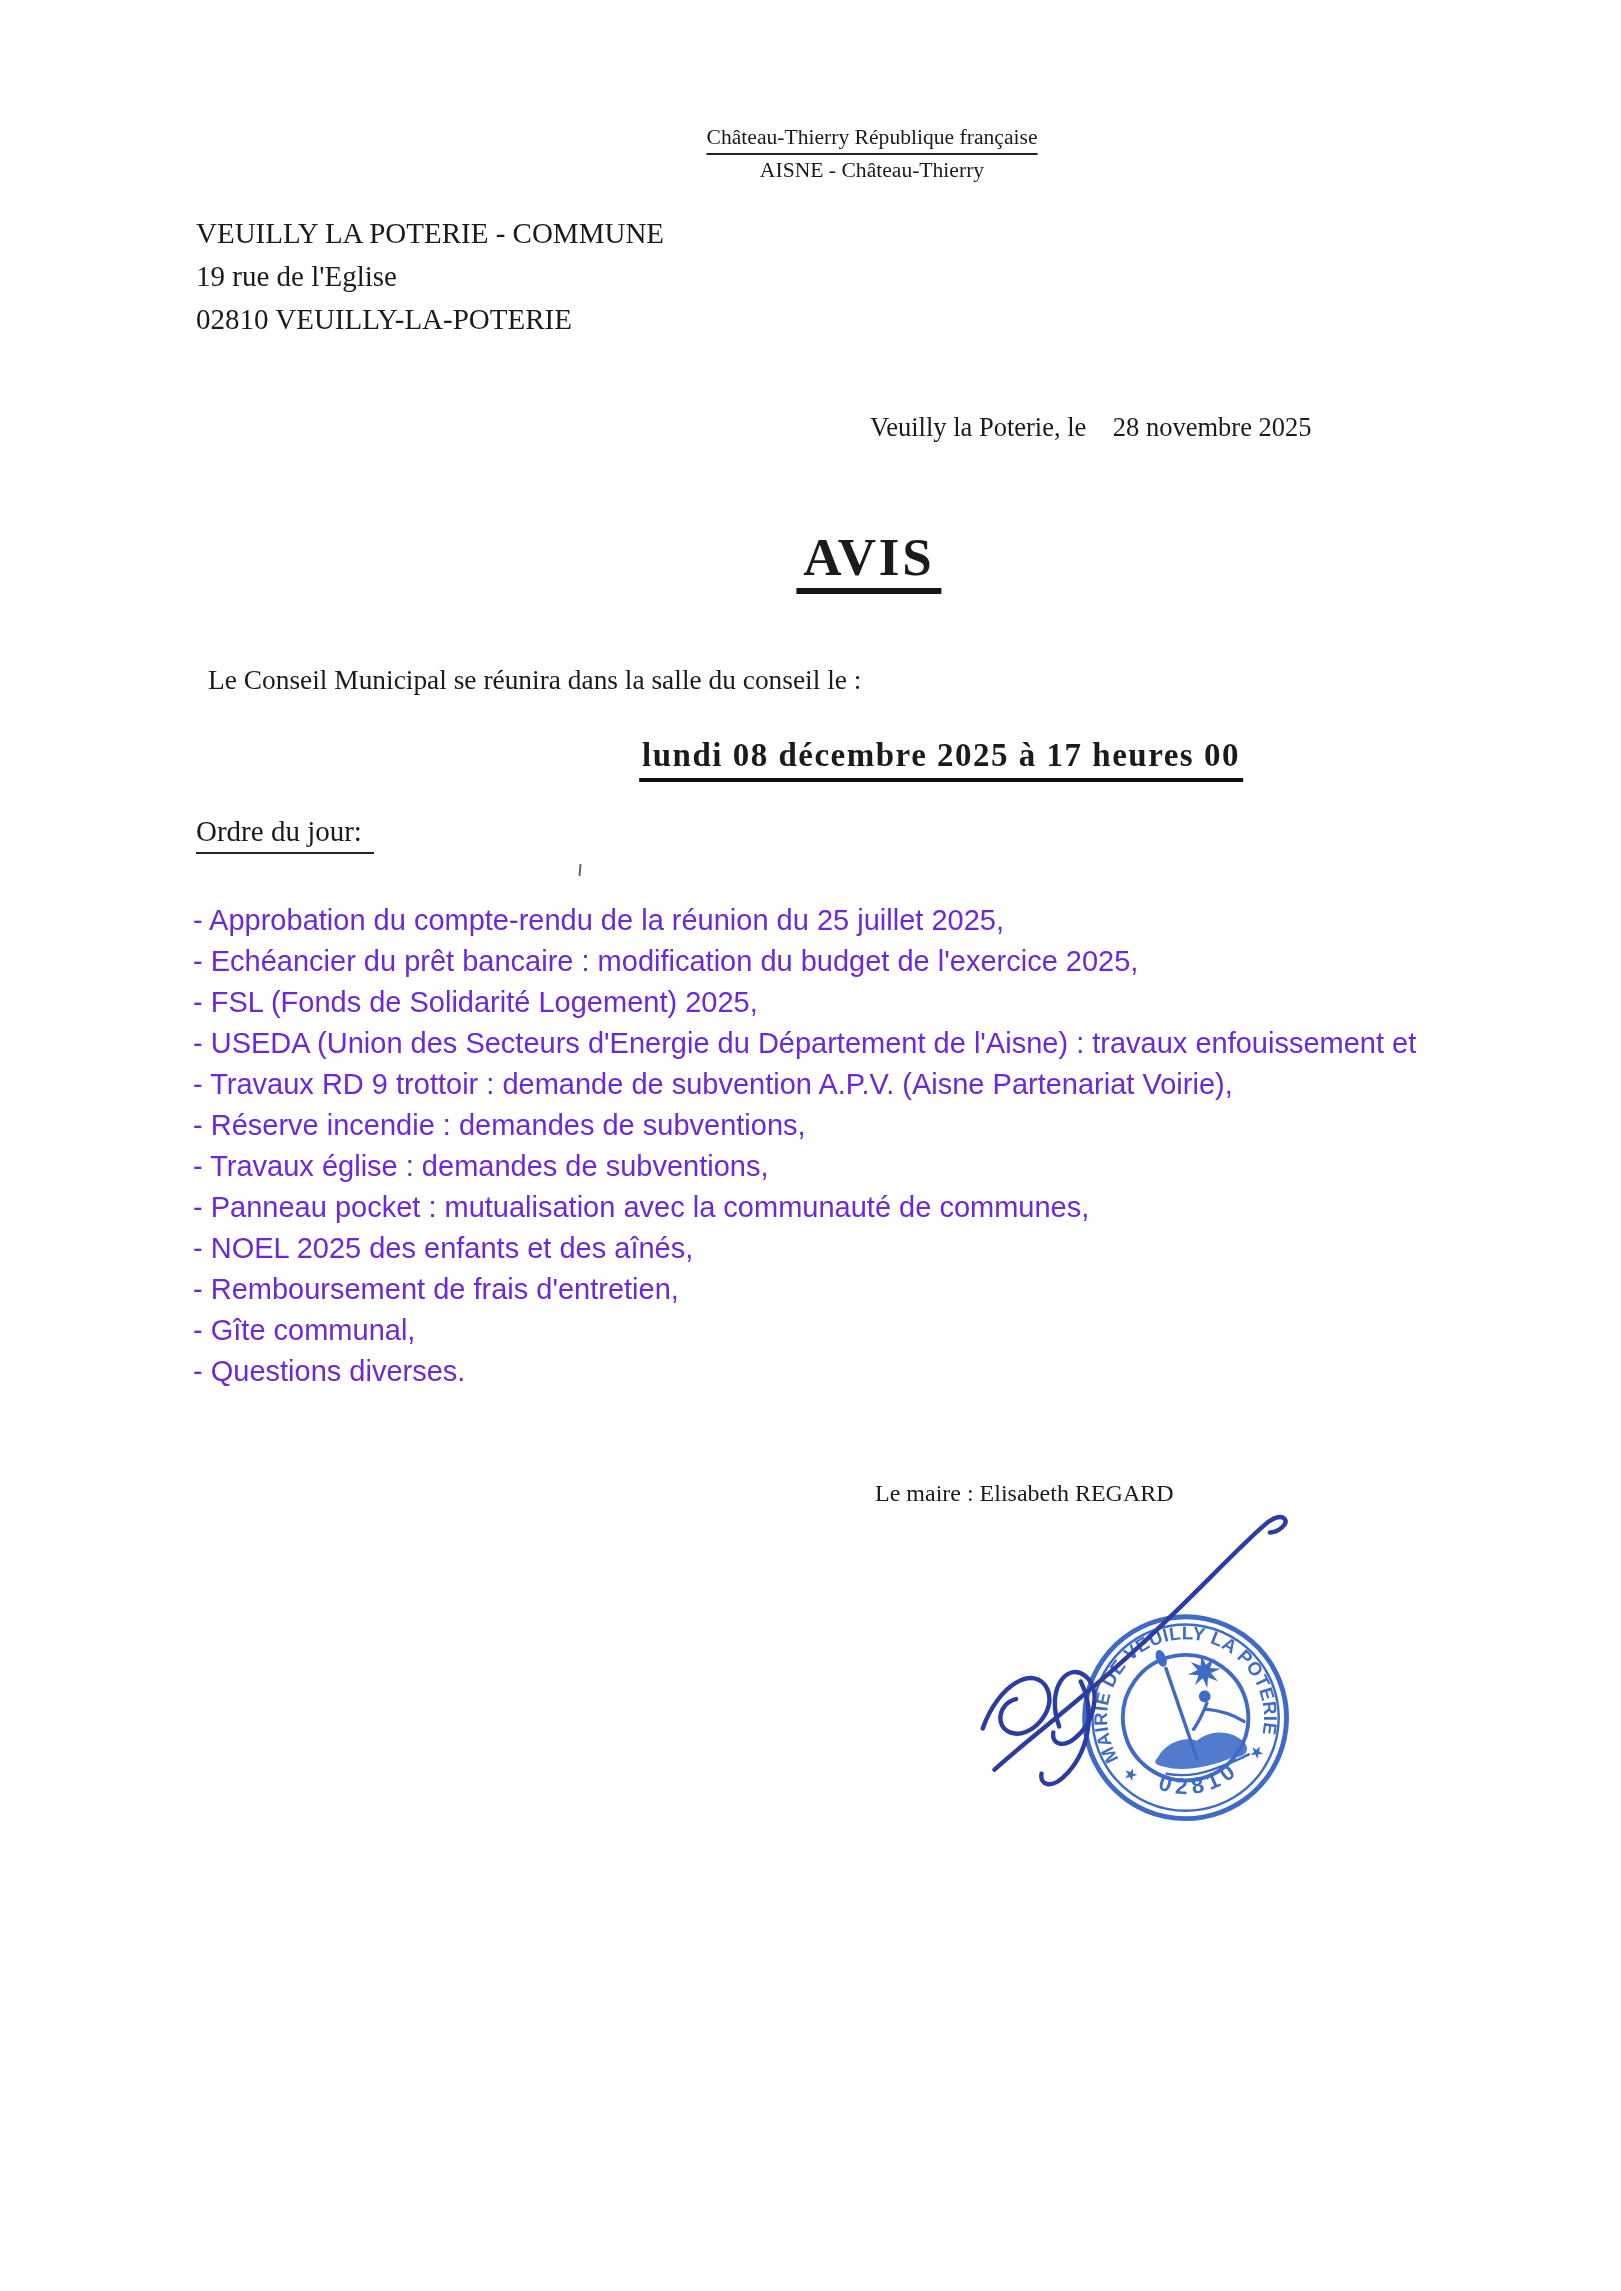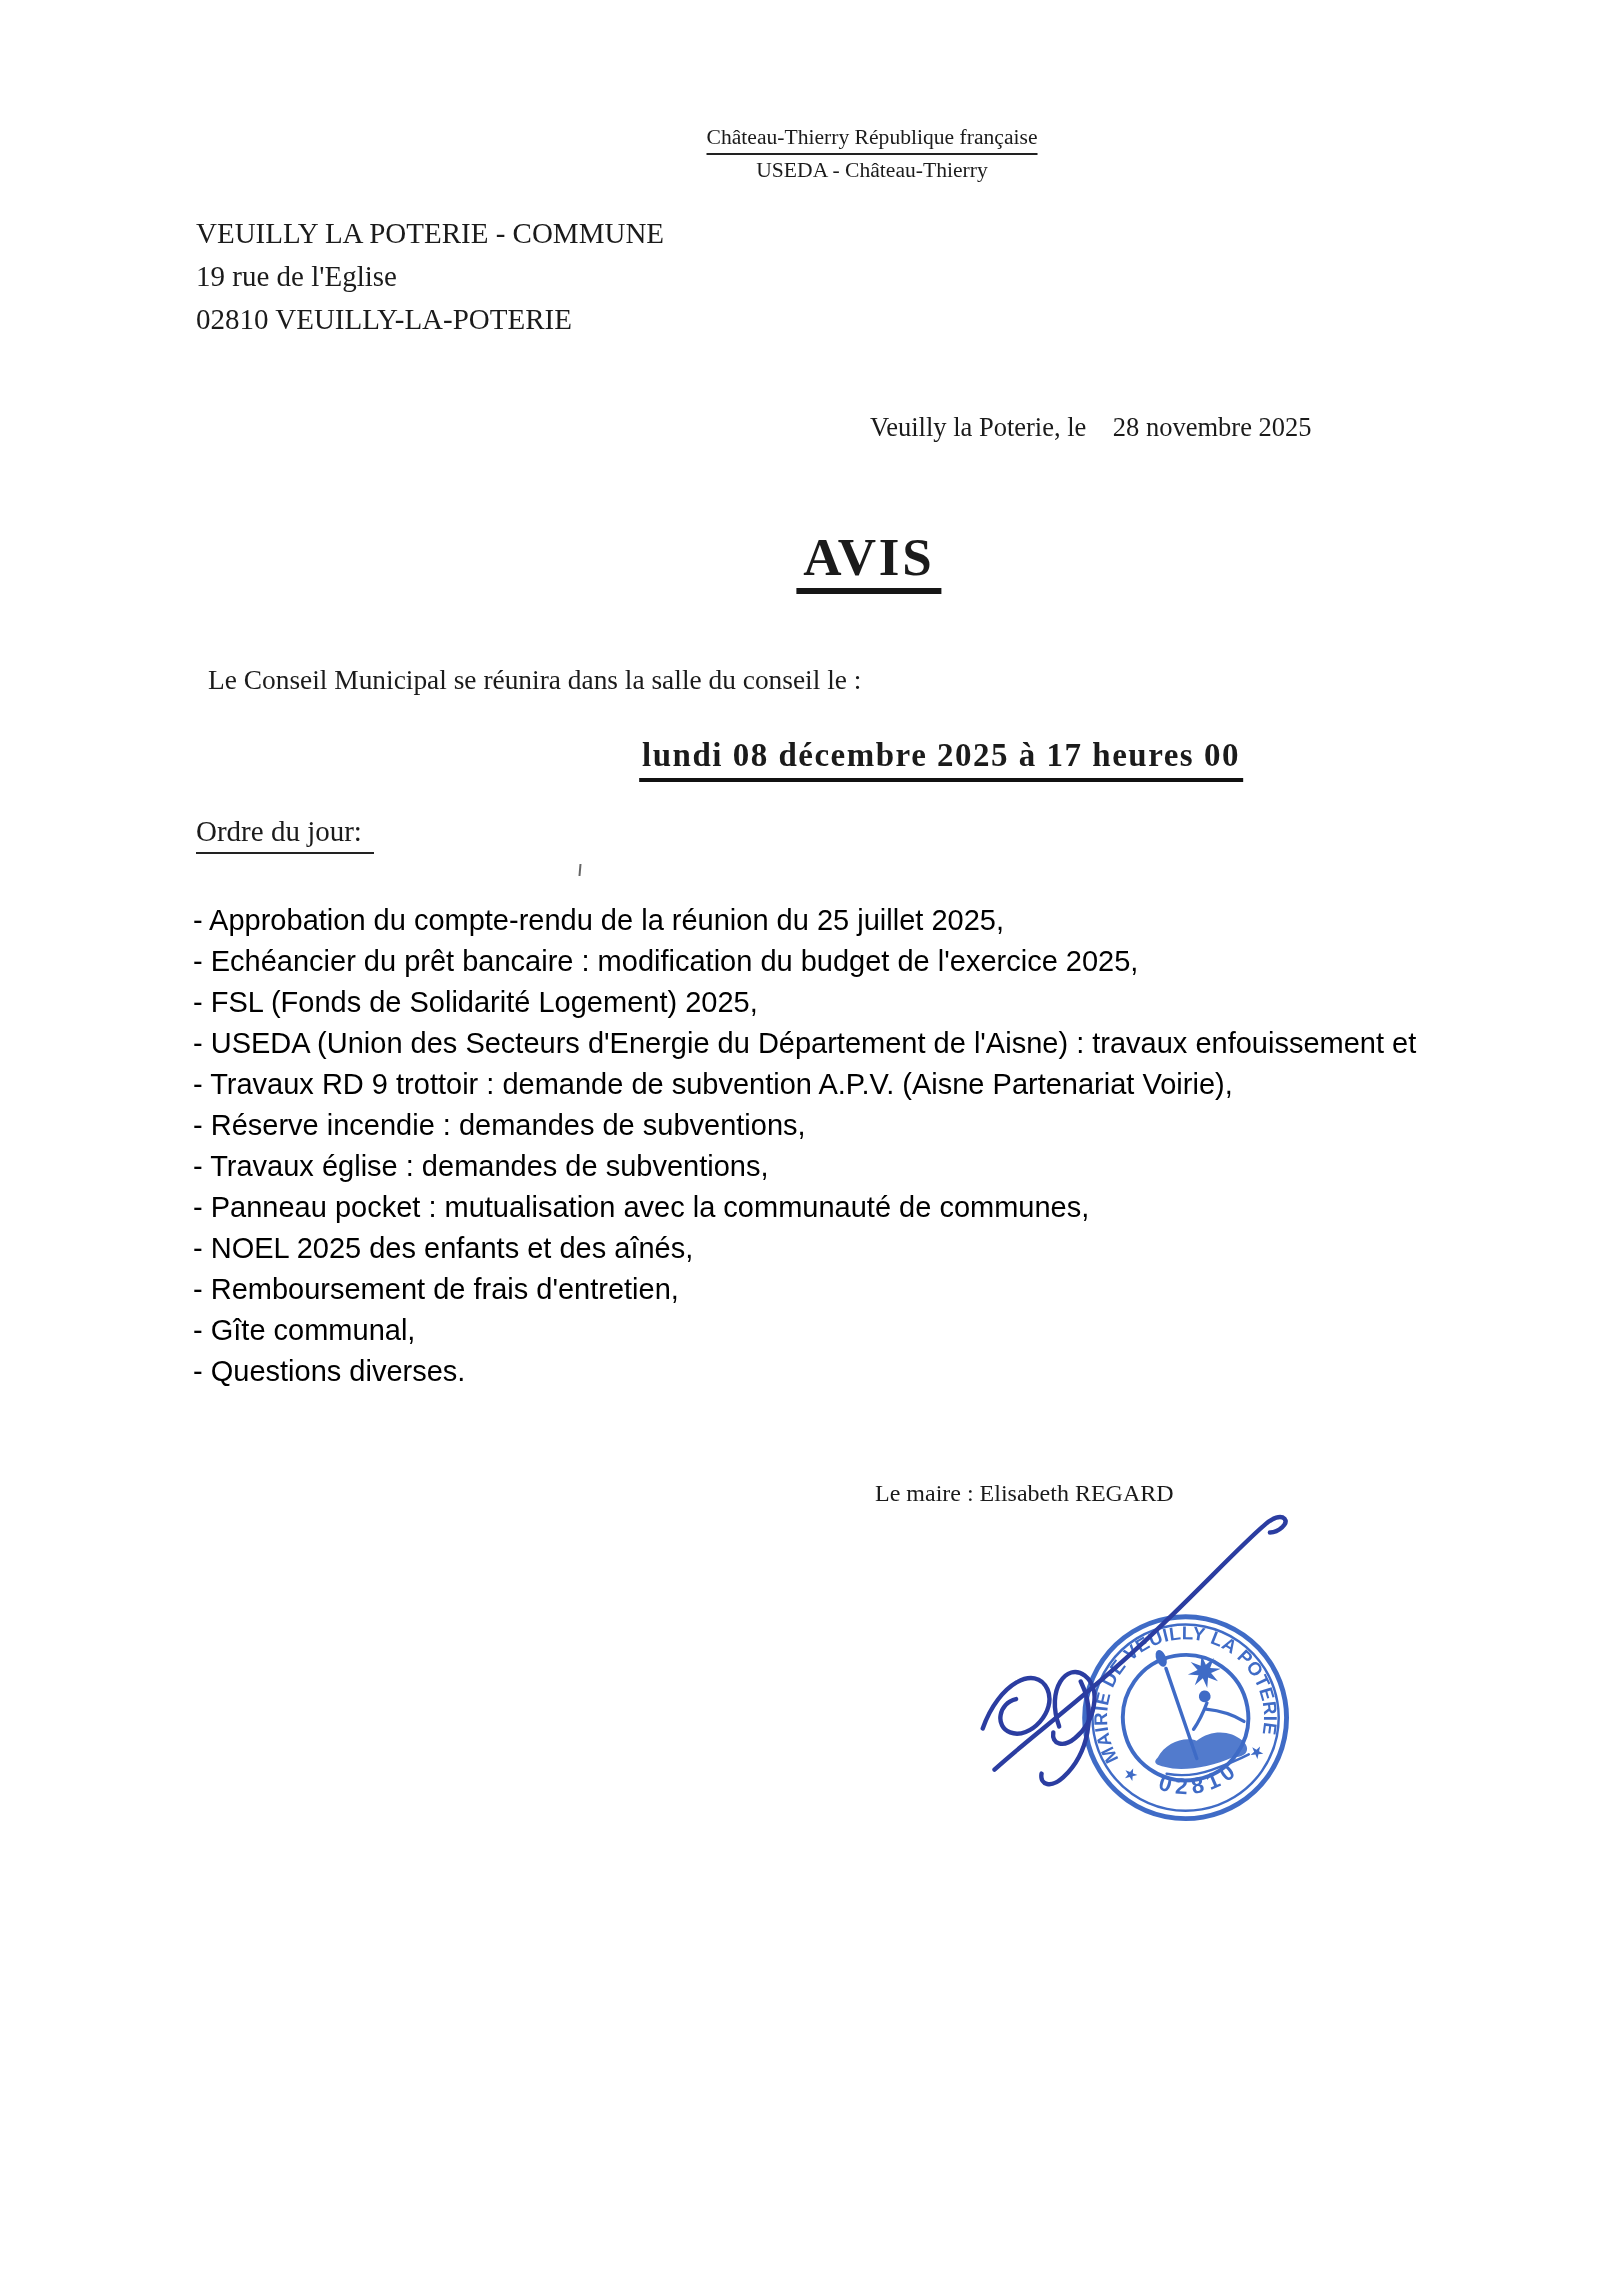--- a/index.html
+++ b/index.html
@@ -81,21 +81,21 @@
     display:inline-block;
     border-bottom:2.9px solid #222;
     padding:0 11.8px 3.9px 0;
   }
   .agenda{
     position:absolute;
     left:193px; top:900px;
     font-family:"Liberation Sans", sans-serif;
     font-size:29px;
     line-height:41px;
-    color:#000000;
+    color:#6d28d9;
     white-space:nowrap;
   }
   .signoff{
     position:absolute;
     left:875px; top:1480px;
     font-size:24px;
     white-space:nowrap;
   }
   .speck{
     position:absolute;
@@ -110,21 +110,21 @@
     width:353px; height:343px;
   }
 </style>
 </head>
 <body>
 
 <div class="page">
 
   <div class="letterhead">
     <div><span class="dept">Château-Thierry République française</span></div>
-    <div>USEDA - Château-Thierry</div>
+    <div>AISNE - Château-Thierry</div>
   </div>
 
   <div class="sender">
     <div>VEUILLY LA POTERIE - COMMUNE</div>
     <div>19 rue de l'Eglise</div>
     <div>02810 VEUILLY-LA-POTERIE</div>
   </div>
 
   <div class="dateline">Veuilly la Poterie, le    28 novembre 2025</div>
 

